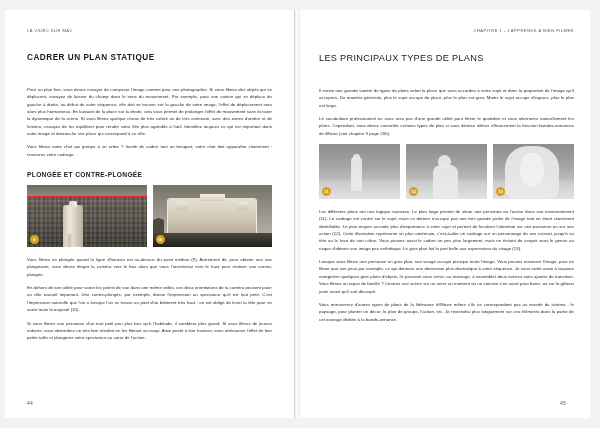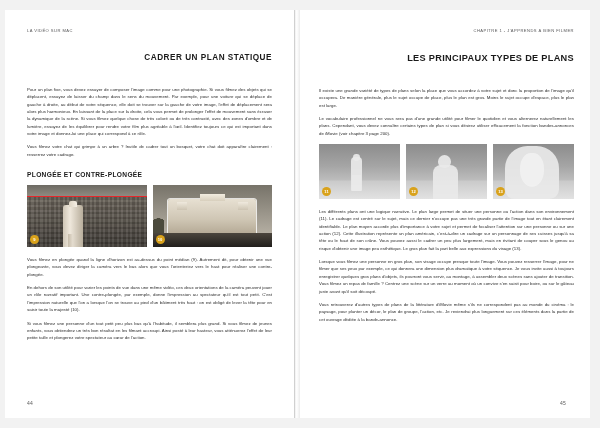--- a/index.html
+++ b/index.html
@@ -51,25 +51,24 @@
   }
   .running-head.right { text-align: right; }
 
   h1.section-title {
     font-size: 8.2px;
     font-weight: 700;
     letter-spacing: 0.5px;
     color: #1a1a1a;
     margin: 0 0 24px 0;
     text-transform: uppercase;
-    text-align: right;
   }
 
   h1.section-title.light {
-    font-weight: 700;
+    font-weight: 400;
     font-size: 9.2px;
     letter-spacing: 0.3px;
   }
 
   h2.sub-title {
     font-size: 6.6px;
     font-weight: 700;
     letter-spacing: 0.35px;
     color: #1a1a1a;
     margin: 13px 0 7px 0;

